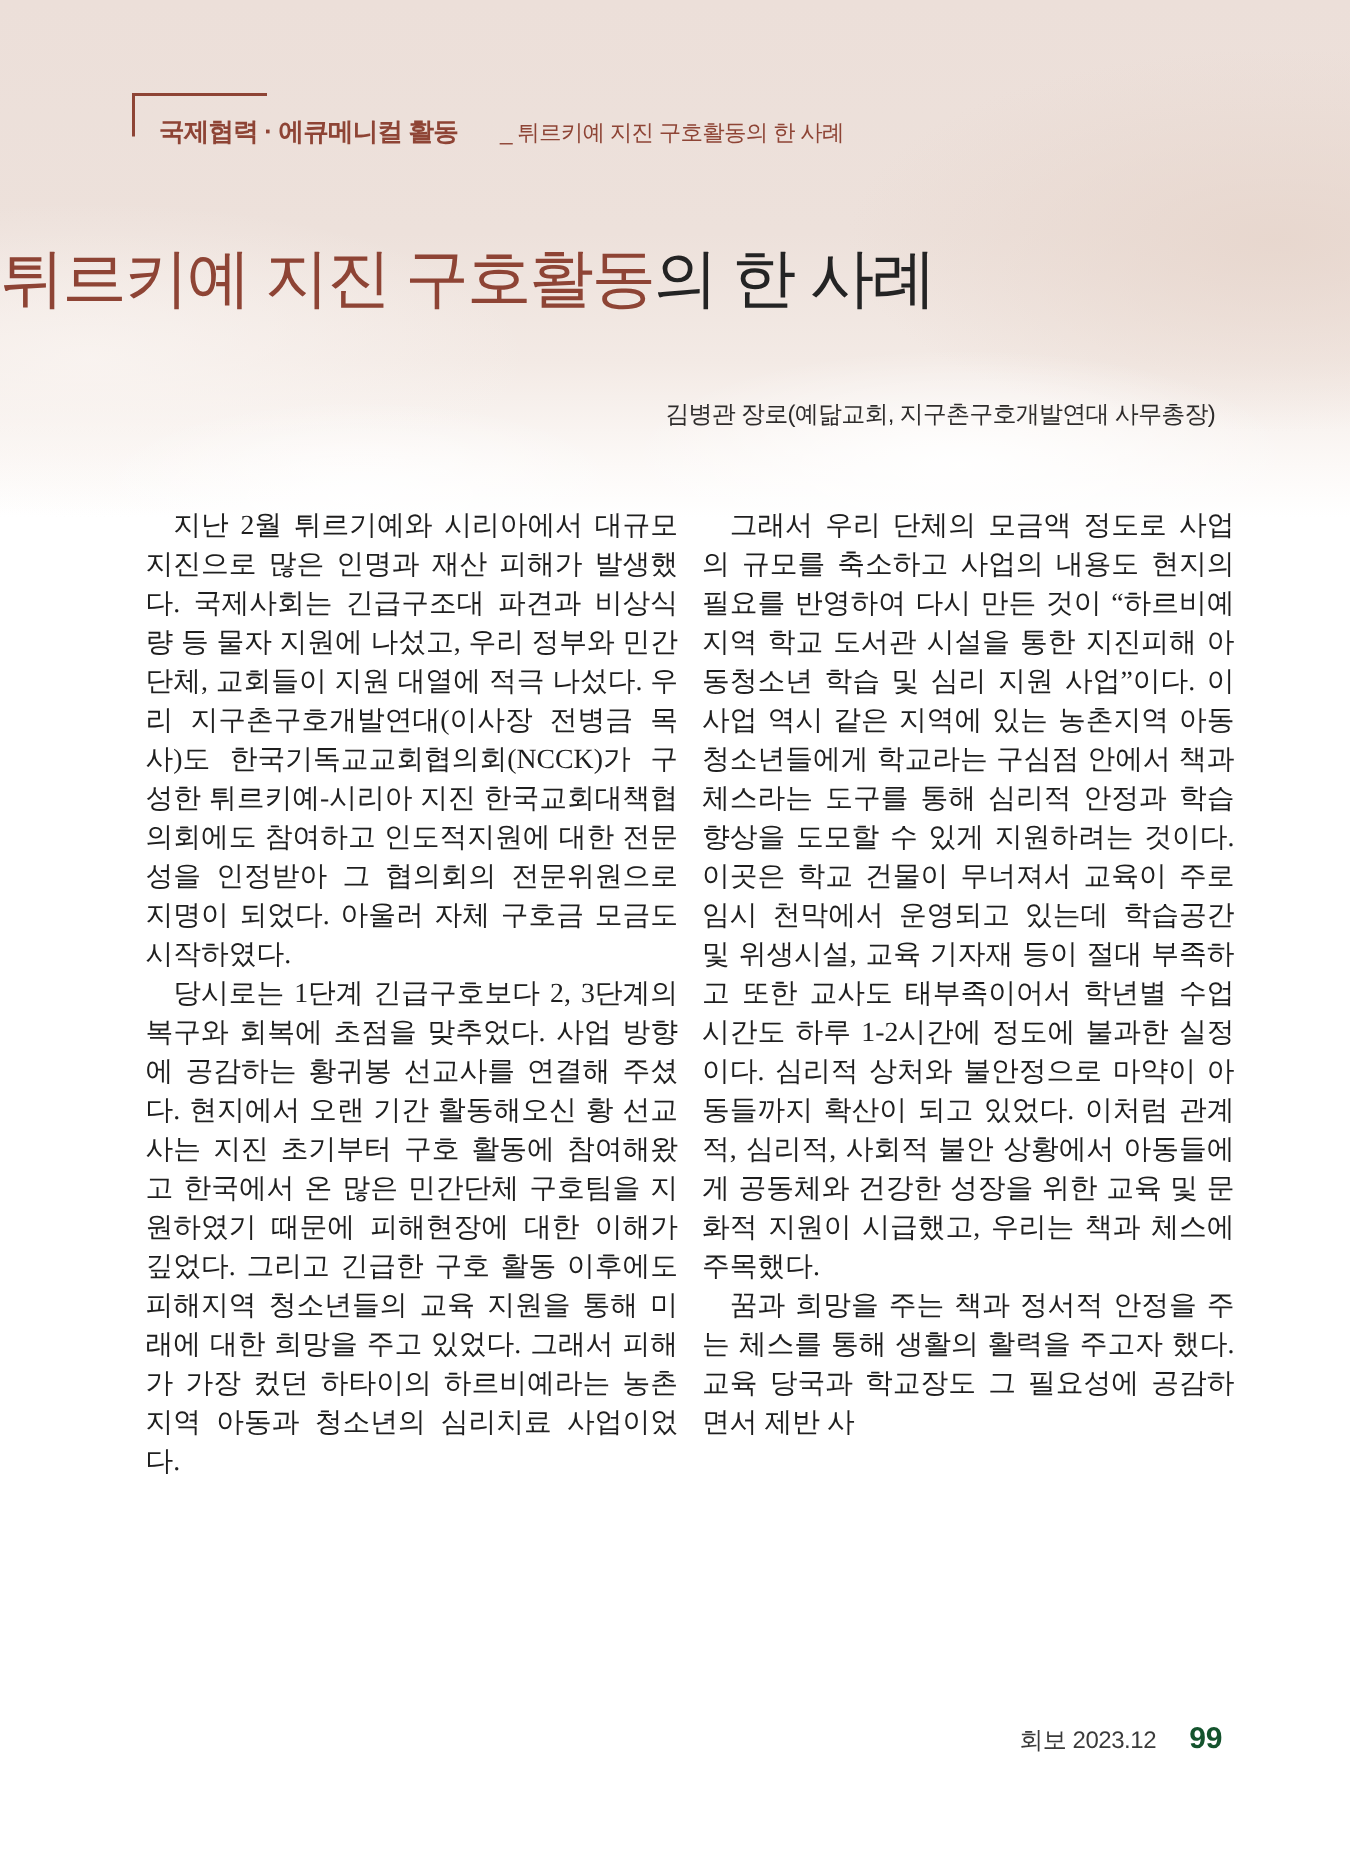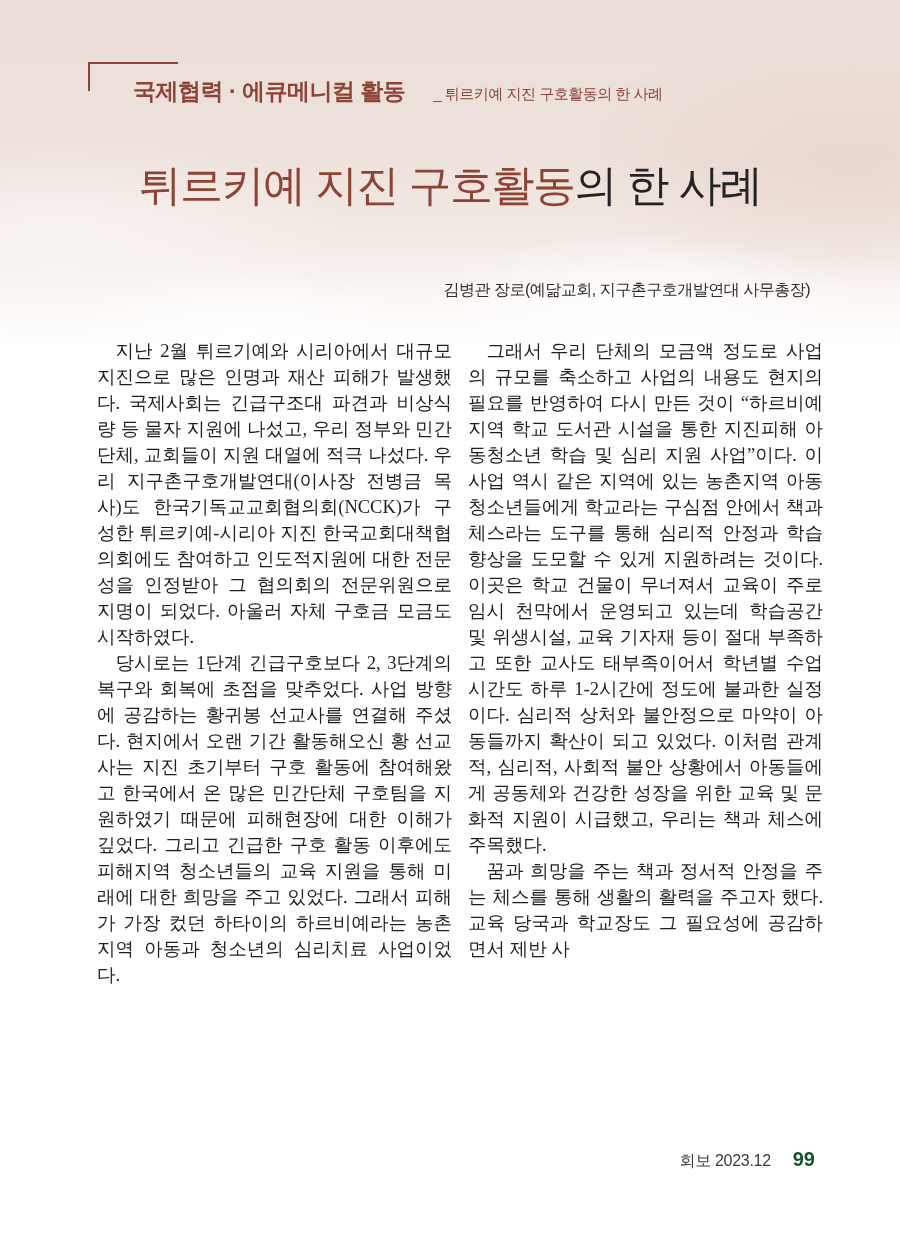--- a/index.html
+++ b/index.html
@@ -30,34 +30,34 @@
   .corner-bracket{
     position:absolute;left:88px;top:62px;width:90px;height:29px;
     border-top:2px solid var(--accent);
     border-left:2px solid var(--accent);
   }
   .header-line{
     position:absolute;left:106px;top:76px;white-space:nowrap;
     font-family:"Liberation Sans","DejaVu Sans",sans-serif;
     color:var(--accent);
   }
-  .header-category{font-size:23px;font-weight:bold;letter-spacing:-0.5px;margin-left:27px;}
+  .header-category{font-size:17px;font-weight:bold;letter-spacing:-0.5px;}
   .header-subtitle{font-size:15px;font-weight:normal;letter-spacing:-0.5px;margin-left:28px;}
   
   .page-title{
     position:absolute;top:157px;left:0;width:900px;
-    text-align:center;white-space:nowrap;
+    text-align:left;white-space:nowrap;
     font-family:"Liberation Sans","DejaVu Sans",sans-serif;
     font-size:43px;font-weight:500;letter-spacing:-1.5px;
   }
   .title-highlight{color:var(--accent);}
   .title-rest{color:#242424;}
   
   .byline{
-    position:absolute;top:280px;right:90px;
+    position:absolute;top:266px;right:90px;
     font-family:"Liberation Sans","DejaVu Sans",sans-serif;
     font-size:16px;color:#2e2c2b;letter-spacing:-0.5px;
   }
   
   .article{
     position:absolute;top:338px;left:97px;width:726px;
     display:flex;gap:16px;
   }
   .column{width:355px;}
   .para{

